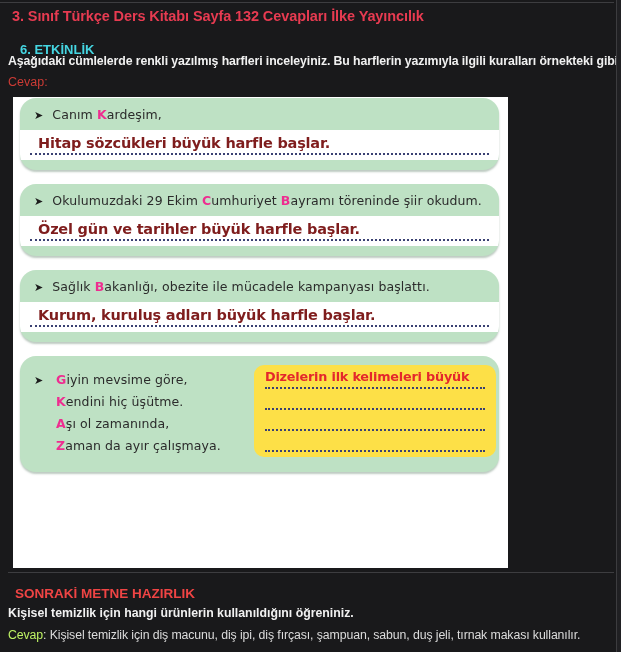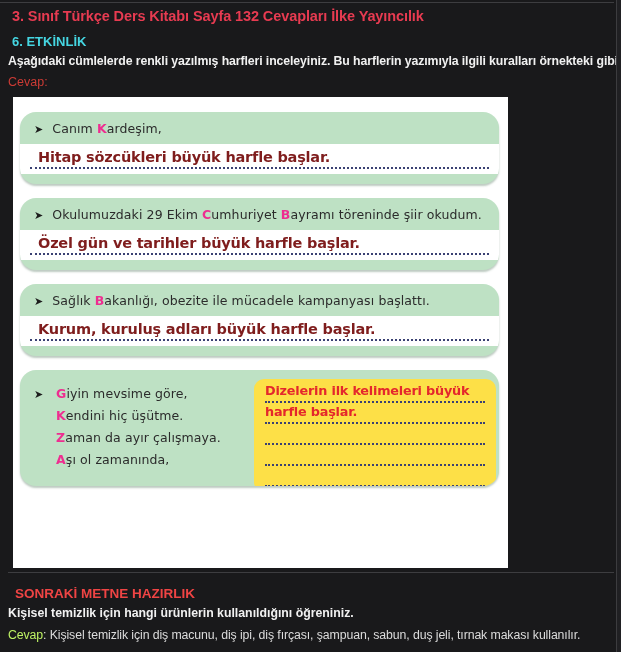--- a/index.html
+++ b/index.html
@@ -10,35 +10,35 @@
     position:relative;overflow:hidden;
     -webkit-font-smoothing:antialiased;
   }
   .top-line{position:absolute;top:2px;left:0;width:614px;height:1px;background:#3d3d40;}
   .page-title{
     position:absolute;left:12px;top:8px;margin:0;
     font-size:14.5px;font-weight:bold;letter-spacing:-0.1px;
     color:#e73b51;white-space:nowrap;
   }
   .activity-heading{
-    position:absolute;left:8px;top:30px;margin:4px;
+    position:absolute;left:8px;top:30px;margin:12px;
     font-size:13px;font-weight:bold;color:#45d6e2;white-space:nowrap;
   }
   .instruction{
     position:absolute;left:8px;top:54px;margin:0;
     font-size:12.3px;font-weight:bold;color:#f1f1f1;
     letter-spacing:-0.1px;white-space:nowrap;
   }
   .cevap-label{
     position:absolute;left:8px;top:75px;margin:0;
     font-size:12.5px;color:#cc3b35;font-weight:normal;
   }
   .panel{
     position:absolute;left:13px;top:97px;width:495px;height:471px;
-    background:#ffffff;box-sizing:border-box;padding-top:15px;
+    background:#ffffff;box-sizing:border-box;padding-top:1px;
   }
   .card{
     width:479px;margin:0 auto 14px 7px;
     background:#bee1c4;border-radius:16px;
     box-shadow:0 2px 2px rgba(110,140,120,0.45);
     overflow:hidden;position:relative;
     font-family:"DejaVu Sans", sans-serif;
   }
   .card .sentence{
     height:32px;box-sizing:border-box;
@@ -132,26 +132,25 @@
           <div class="answer-line"><span class="answer-red">Kurum, kuruluş adları büyük harfle başlar.</span></div>
         </div>
         <div class="card-bottom"></div>
       </div>
     </div>
 
   <div class="card poem-card">
     <div class="poem-left" id="poem-lines">
         <div class="poem-line"><span class="arrow">➤</span><span class="pink">G</span><span>iyin mevsime göre,</span></div>
         <div class="poem-line"><span class="pink">K</span><span>endini hiç üşütme.</span></div>
+        <div class="poem-line"><span class="pink">A</span><span>şı ol zamanında,</span></div>
         <div class="poem-line"><span class="pink">Z</span><span>aman da ayır çalışmaya.</span></div>
-        <div class="poem-line"><span class="pink">A</span><span>şı ol zamanında,</span></div>
       </div>
     <div class="poem-answer-box" id="poem-answers">
         <div class="ans-row">Dizelerin ilk kelimeleri büyük</div>
-        <div class="ans-row">harfle başlar.</div>
         <div class="ans-row">&nbsp;</div>
         <div class="ans-row">&nbsp;</div>
         <div class="ans-row">&nbsp;</div>
       </div>
   </div>
 </div>
 
 <div class="footer-line"></div>
 <h2 class="next-heading">SONRAKİ METNE HAZIRLIK</h2>
 <p class="task">Kişisel temizlik için hangi ürünlerin kullanıldığını öğreniniz.</p>

